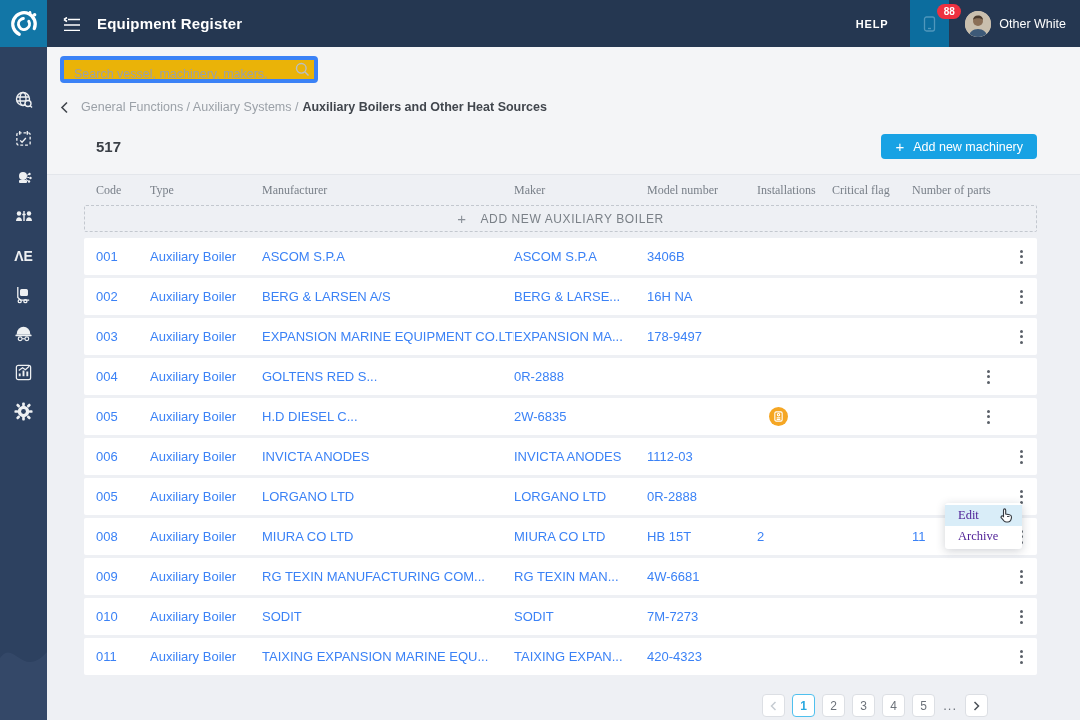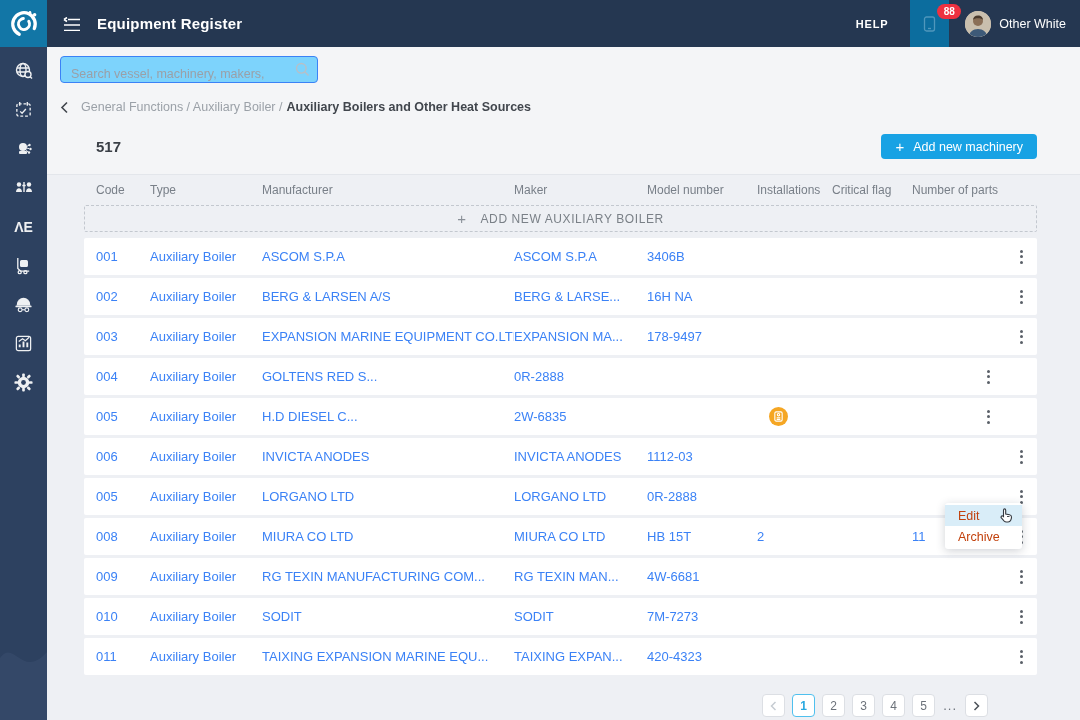--- a/index.html
+++ b/index.html
@@ -3,21 +3,21 @@
 <meta charset="utf-8">
 <style>
   * { margin:0; padding:0; box-sizing:border-box; }
   html,body { width:1080px; height:720px; }
   body { font-family:"Liberation Sans","DejaVu Sans",sans-serif; background:#f4f5f7; overflow:hidden; }
   .page { position:relative; width:1080px; height:720px; }
 
   
   .sidebar { position:absolute; left:0; top:0; width:47px; height:720px; background:#2d4160; z-index:30; }
   .logo-square { width:47px; height:47px; background:#1276a6; display:flex; align-items:center; justify-content:center; cursor:pointer; }
-  .nav-items { display:flex; flex-direction:column; align-items:center; padding-top:4px; }
+  .nav-items { display:flex; flex-direction:column; align-items:center; padding-top:33px; }
   .nav-item { width:47px; height:39px; display:flex; align-items:center; justify-content:center; cursor:pointer; opacity:.92; }
   .nav-item svg { display:block; }
   .ae-glyph { color:#fff; font-weight:bold; font-size:14px; letter-spacing:0; }
   .sidebar-wave { position:absolute; bottom:0; left:0; width:47px; height:110px; overflow:hidden; pointer-events:none; }
 
   
   .topbar { position:absolute; left:47px; top:0; width:1033px; height:47px; background:#253751; display:flex; align-items:center; color:#fff; z-index:25; }
   .hamburger { margin-left:16px; cursor:pointer; display:flex; align-items:center; }
   .app-title { margin-left:16px; font-size:15px; font-weight:bold; letter-spacing:.2px; }
   .topbar-right { margin-left:auto; display:flex; align-items:center; height:100%; }
@@ -25,49 +25,49 @@
   .notif { position:relative; width:39px; height:47px; background:#0c6d9e; display:flex; align-items:center; justify-content:center; cursor:pointer; }
   .notif-badge { position:absolute; top:4px; right:-12px; min-width:24px; height:15px; border-radius:8px; background:#ee3140; color:#fff; font-size:10px; font-weight:bold; display:flex; align-items:center; justify-content:center; padding:0 5px; }
   .user { display:flex; align-items:center; margin-left:16px; margin-right:14px; cursor:pointer; }
   .avatar { width:26px; height:26px; border-radius:50%; background:#cfc4b4; overflow:hidden; display:flex; align-items:flex-end; justify-content:center; }
   .user-name { font-size:12.5px; margin-left:8px; white-space:nowrap; }
 
   
   .content { position:absolute; left:47px; top:47px; width:1033px; height:673px; background:#f4f5f7; }
   .search-row { padding:9px 0 0 13px; }
   .search-box { position:relative; width:258px; }
-  .search-box input { width:258px; height:27px; border:1px solid #3b82f6; border-radius:4px; background:#7dd3fc; padding:8px 28px 0 10px; font-size:12.5px; color:#555; outline:none; font-family:inherit; }
+  .search-box input { width:258px; height:27px; border:4px solid #3b82f6; border-radius:4px; background:#eab308; padding:8px 28px 0 10px; font-size:12.5px; color:#555; outline:none; font-family:inherit; }
   .search-box input::placeholder { color:#9aa0a8; }
   .search-icon { position:absolute; right:8px; top:6px; cursor:pointer; }
 
   .breadcrumb-row { display:flex; align-items:center; margin:17px 0 0 13px; font-size:12.5px; }
   .back-chevron { cursor:pointer; margin-right:12px; display:flex; }
   .crumb-path { color:#9ba1a8; cursor:pointer; }
   .crumb-current { color:#41464d; font-weight:bold; margin-left:4px; }
 
   .toolbar-row { display:flex; align-items:center; margin:20px 43px 0 49px; }
   .result-count { font-size:15px; font-weight:bold; color:#3a3f46; }
   .add-machinery-btn { margin-left:auto; height:25px; background:#18a2e4; border:none; border-radius:4px; color:#fff; font-size:12.5px; display:flex; align-items:center; padding:0 14px; cursor:pointer; font-family:inherit; }
   .add-machinery-btn .plus { font-size:15px; margin-right:9px; font-weight:normal; }
 
   
   .table-area { margin-top:15px; background:#eef0f4; border-top:1px solid #e3e6eb; padding:0 43px 0 37px; height:558px; }
   .grid-cols { display:grid; grid-template-columns:54px 112px 252px 133px 110px 75px 80px 92px 1fr; align-items:center; }
-  .table-header { height:30px; font-size:12px; color:#787f88; padding-left:12px; }
+  .table-header { height:30px; font-size:12px; color:#787f88; padding-left:12px;font-family:Liberation Serif, serif; }
   .add-row { height:27px; border:1px dashed #c3c8cf; border-radius:2px; display:flex; align-items:center; justify-content:center; color:#7a8087; font-size:12px; letter-spacing:.6px; cursor:pointer; margin-bottom:6px; }
   .add-row .plus { font-size:15px; margin-right:14px; color:#8a9098; }
   .row { height:37px; background:#fff; border-radius:2px; margin-bottom:3px; font-size:13px; color:#3b82f6; padding-left:12px; cursor:default; }
   .row .cell { overflow:hidden; white-space:nowrap; }
   .kebab { justify-self:end; padding-right:14px; cursor:pointer; display:flex; flex-direction:column; gap:2.5px; }
   .kebab i { width:3px; height:3px; border-radius:50%; background:#5a6068; display:block; }
   .critical-dot { width:19px; height:19px; border-radius:50%; background:#f5a623; display:flex; align-items:center; justify-content:center; margin-left:12px; }
 
   
   .context-menu { position:absolute; left:945px; top:503px; width:77px; background:#fff; border-radius:3px; box-shadow:0 2px 10px rgba(40,50,70,.22); z-index:40; padding:2px 0; }
-  .menu-item { height:21px; display:flex; align-items:center; padding-left:13px; font-size:12.5px; color:#c2410c; cursor:pointer; position:relative; }
+  .menu-item { height:21px; display:flex; align-items:center; padding-left:13px; font-size:12.5px; color:#4c1d95; cursor:pointer; position:relative;font-family:Liberation Serif, serif; }
   .menu-item.highlight { background:#d9edf8; }
   .hand-cursor { position:absolute; right:8px; top:2px; }
 
   
   .pagination { display:flex; align-items:center; justify-content:flex-end; margin:19px 49px 0 0; gap:7px; }
   .page-btn { width:23px; height:23px; background:#fff; border:1px solid #dcdfe4; border-radius:4px; display:flex; align-items:center; justify-content:center; font-size:12px; color:#6c727a; cursor:pointer; }
   .page-btn.active { border:1px solid #4fc0ee; color:#2aa9e0; font-weight:bold; }
   .page-btn.prev { color:#c6ccd2; }
   .ellipsis { color:#6c727a; font-size:13px; letter-spacing:1px; margin:0 1px; cursor:default; }
 </style>
@@ -215,21 +215,21 @@
         </span>
       </div>
     </div>
 
     <div class="breadcrumb-row">
       <span class="back-chevron">
         <svg width="9" height="13" viewBox="0 0 9 13" fill="none" stroke="#41464d" stroke-width="1.6">
           <path d="M7 1.5L2 6.5l5 5"></path>
         </svg>
       </span>
-      <span class="crumb-path">General Functions / Auxiliary Boiler /</span>
+      <span class="crumb-path">General Functions / Auxiliary Systems /</span>
       <span class="crumb-current">Auxiliary Boilers and Other Heat Sources</span>
     </div>
 
     <div class="toolbar-row">
       <span class="result-count">517</span>
       <button class="add-machinery-btn">
         <span class="plus">+</span>
         <span>Add new machinery</span>
       </button>
     </div>

